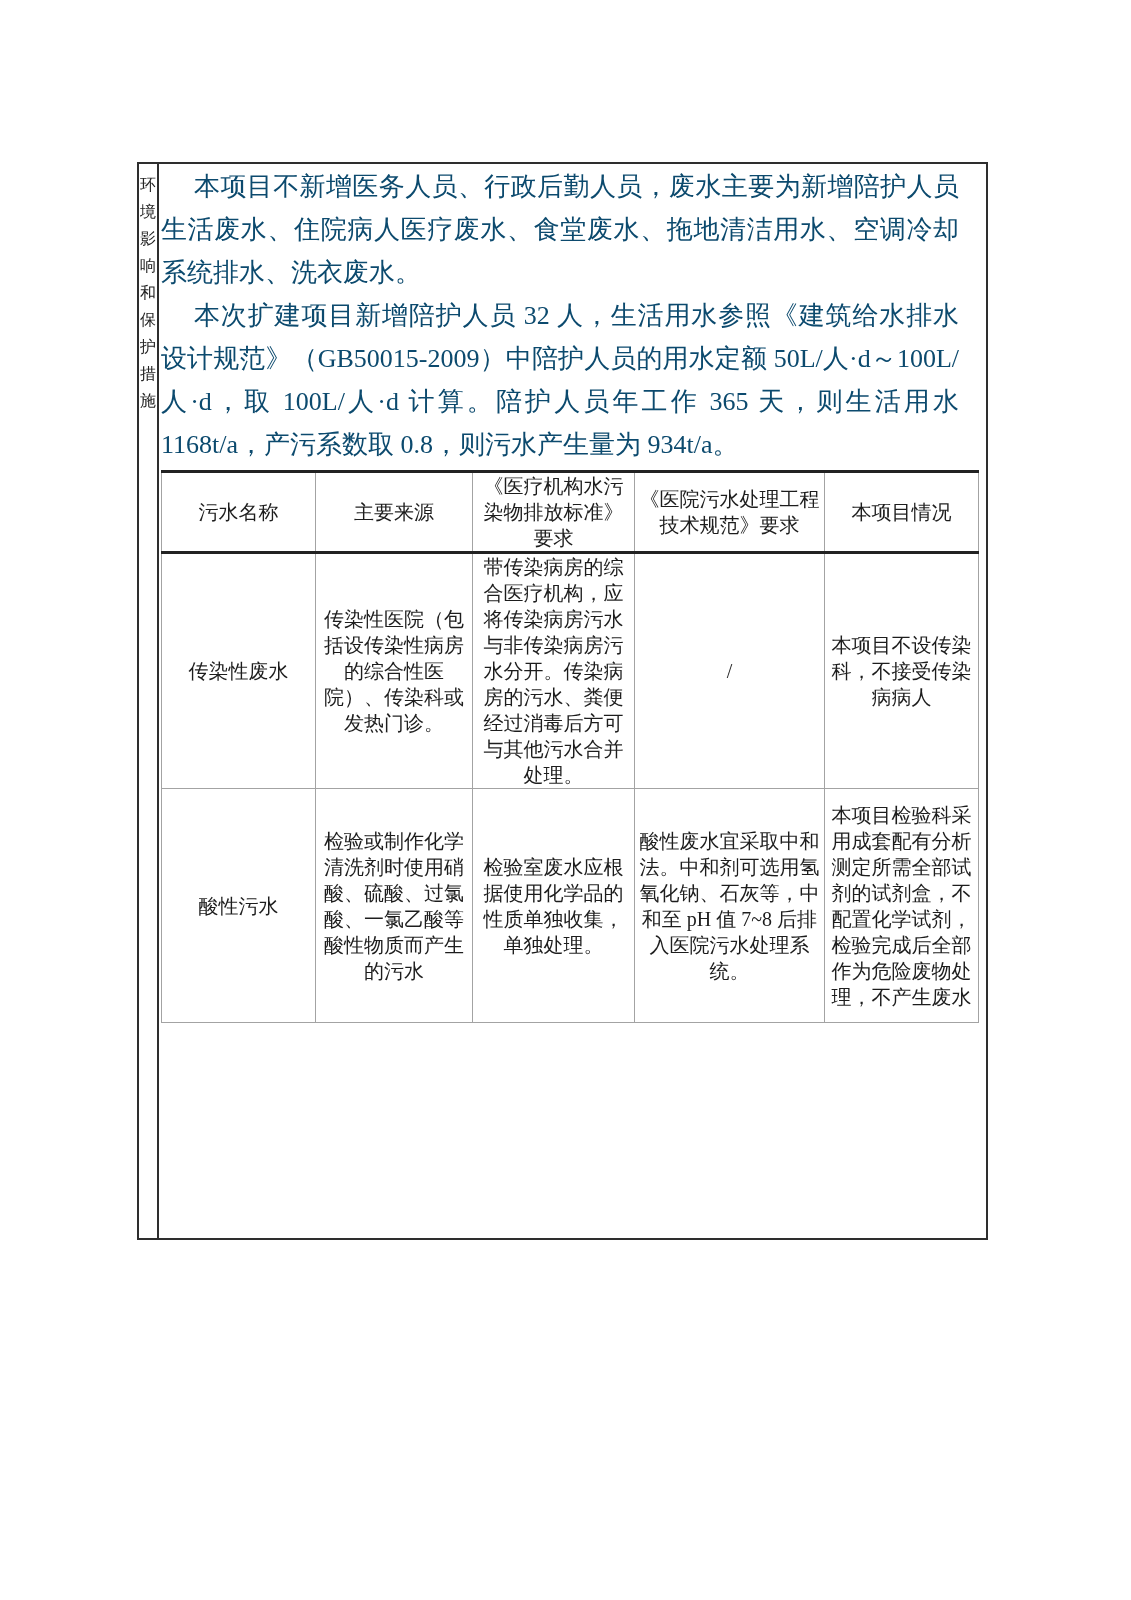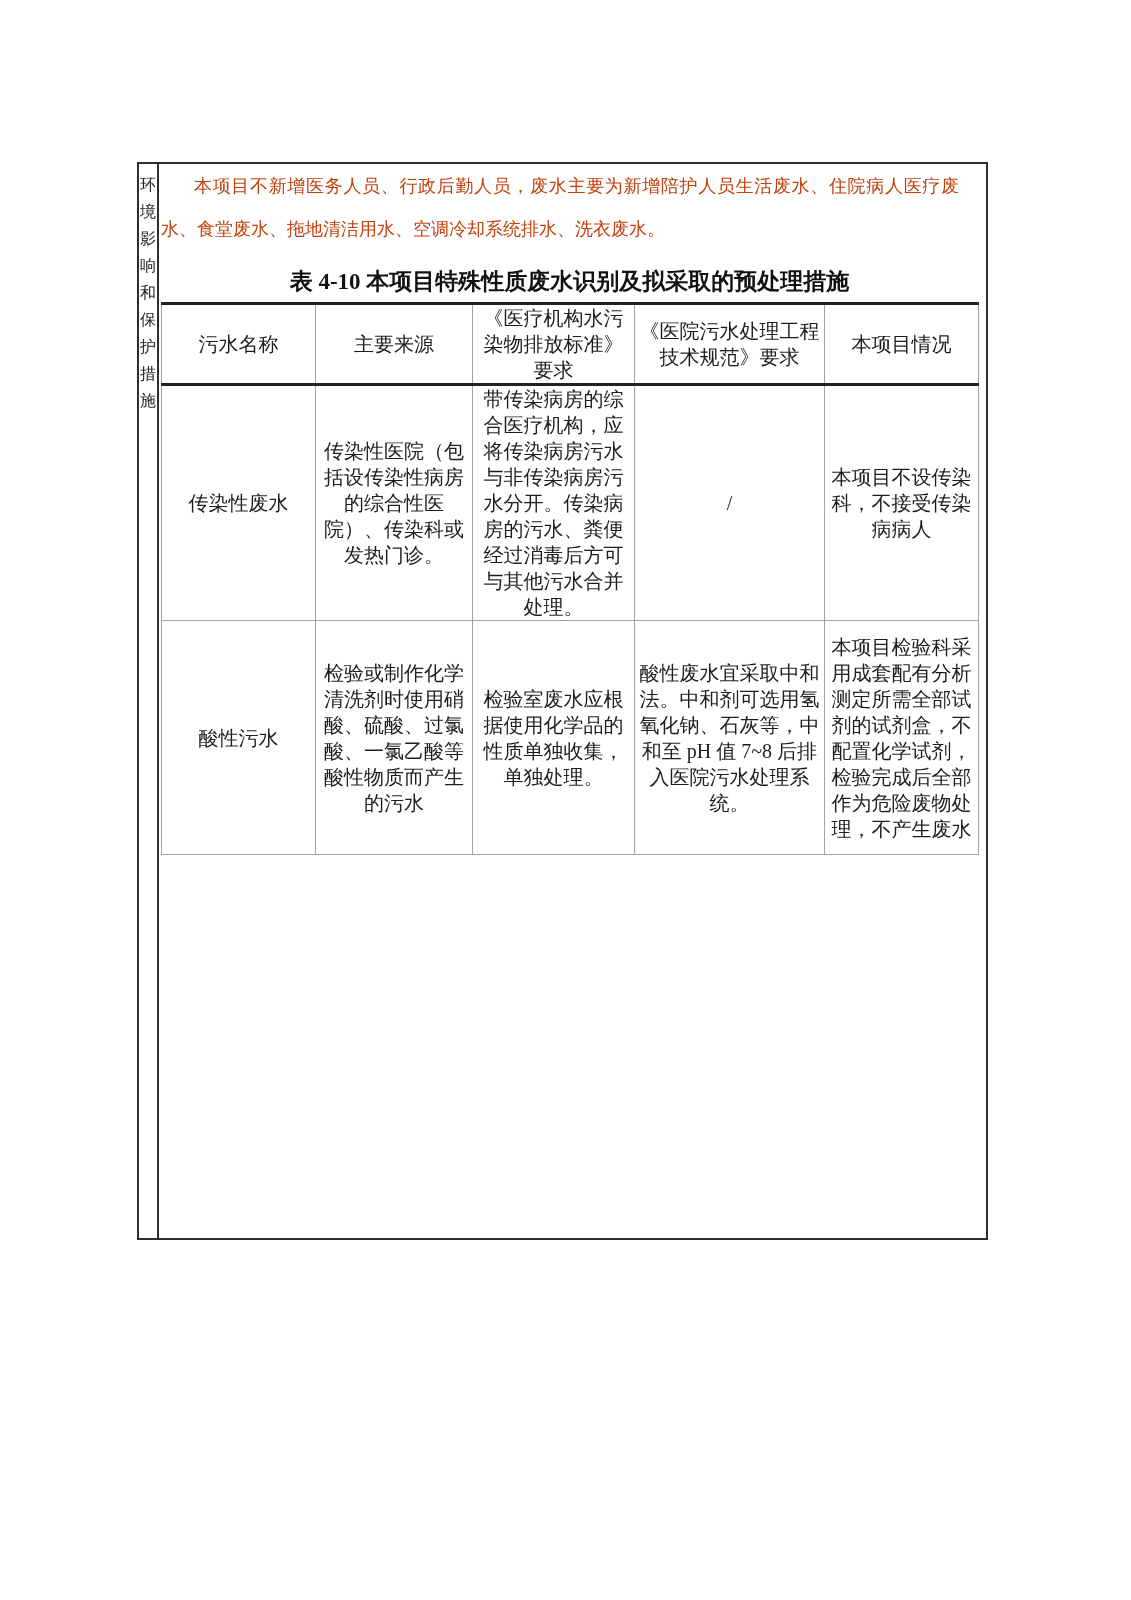--- a/index.html
+++ b/index.html
@@ -16,22 +16,22 @@
   .sidebar-col {
     flex:0 0 20px; width:20px; border-right:2px solid #2e2e2e;
     box-sizing:border-box; padding-top:7px;
   }
   .sidebar-label {
     width:18px; font-size:16px; line-height:27px; text-align:center;
     word-break:break-all; margin:0 auto; color:#222;
   }
   .main-col { flex:1 1 auto; padding:1px 0 0 2px; box-sizing:border-box; }
   .body-para {
-    margin:0; font-size:18px; line-height:43px; text-align:justify;
-    text-indent:33px; padding-right:27px; color:#c2410c;
+    margin:0; font-size:26px; line-height:43px; text-align:justify;
+    text-indent:33px; padding-right:27px; color:#0c4a6e;
   }
   .table-caption {
     margin-top:15px; width:817px; font-size:23px; font-weight:bold;
     line-height:32px; text-align:center; color:#111;
   }
   table.ww-table {
     border-collapse:collapse; table-layout:fixed; width:817px; margin-top:4px;
   }
   .ww-table th, .ww-table td {
     border:1px solid #a3a3a3; text-align:center; vertical-align:middle;
@@ -54,24 +54,24 @@
 
     <div class="sidebar-col">
       <div class="sidebar-label">环境影响和保护措施</div>
     </div>
 
     <div class="main-col">
 
       <p class="body-para">本项目不新增医务人员、行政后勤人员，废水主要为新增陪护人员生活废水、住院病人医疗废水、食堂废水、拖地清洁用水、空调冷却系统排水、洗衣废水。</p>
 
 
+      <p class="body-para">本次扩建项目新增陪护人员 32 人，生活用水参照《建筑给水排水设计规范》（GB50015-2009）中陪护人员的用水定额 50L/人·d～100L/人·d，取 100L/人·d 计算。陪护人员年工作 365 天，则生活用水 1168t/a，产污系数取 0.8，则污水产生量为 934t/a。</p>
 
 
 
-      <div class="table-caption">表 4-10 本项目特殊性质废水识别及拟采取的预处理措施</div>
 
       <table class="ww-table">
         <colgroup>
           <col style="width:154px">
           <col style="width:157px">
           <col style="width:162px">
           <col style="width:190px">
           <col style="width:154px">
         </colgroup>
         <thead>

